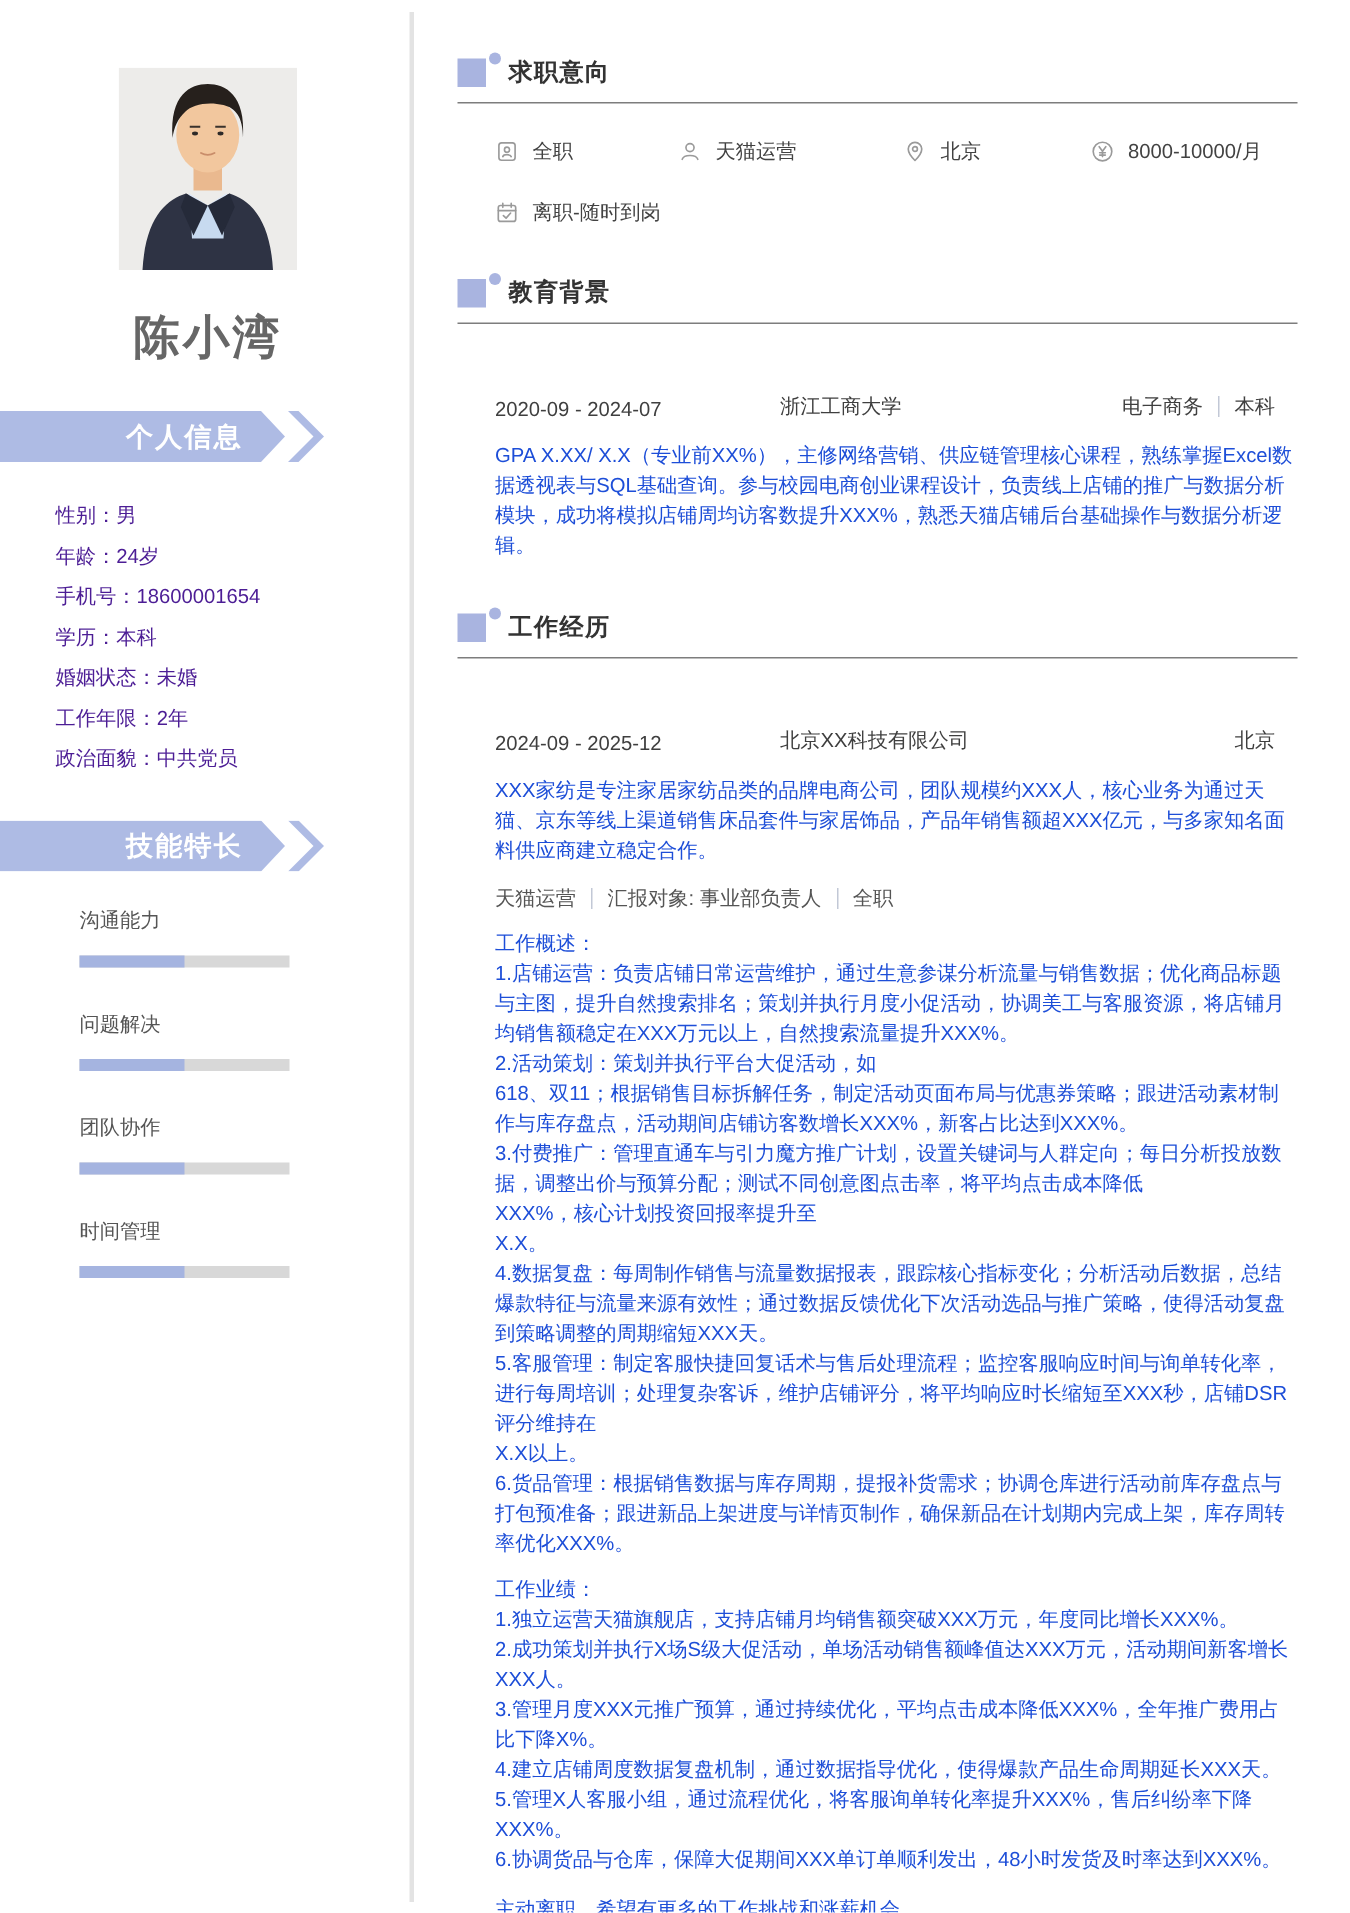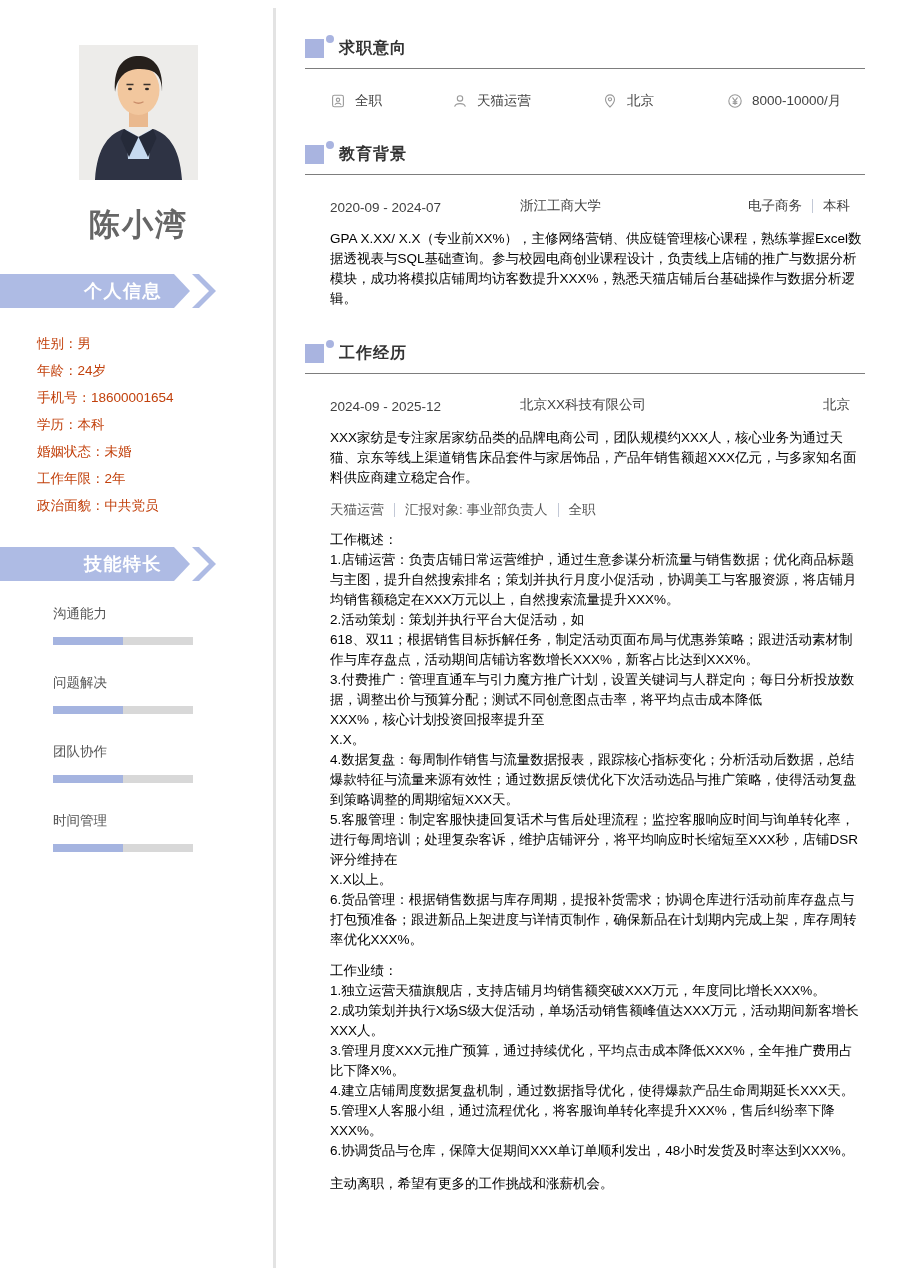--- a/index.html
+++ b/index.html
@@ -29,21 +29,21 @@
     display:flex; align-items:center; justify-content:center;
     padding-left:56px; color:#fff; font-size:18px; font-weight:bold; letter-spacing:1.5px;
   }
   .banner .chev {
     position:absolute; left:192px; top:0; width:24px; height:100%;
     background:#aebbe4;
     clip-path:polygon(0 0, 7px 0, 24px 50%, 7px 100%, 0 100%, 17px 50%);
   }
 
   .info-list { margin:22px 0 0 37px; }
-  .info-line { font-size:13.5px; color:#c2410c; line-height:27px; }
+  .info-line { font-size:13.5px; color:#4c1d95; line-height:27px; }
 
   .skills { margin:24px 0 0 53px; }
   .skill { margin-bottom:29px; }
   .skill-name { font-size:13.5px; color:#555; margin-bottom:14px; }
   .bar { width:140px; height:8px; background:#d8d8d8; }
   .bar-fill { height:100%; background:#a5b4e0; }
 
   
   .main { flex:1; padding:38px 35px 0 28px; }
 
@@ -60,25 +60,25 @@
   .intent-row { display:flex; align-items:center; margin-top:23px; font-size:13.5px; color:#424242; }
   .intent-item { display:flex; align-items:center; }
   .intent-item.w1 { width:122px; } .intent-item.w2 { width:150px; } .intent-item.w3 { width:125px; }
   .intent-item svg { width:16px; height:16px; margin-right:9px; stroke:#9a9a9a; fill:none;
                      stroke-width:1.1; stroke-linecap:round; stroke-linejoin:round; flex:0 0 16px; }
 
   .entry-row { display:flex; align-items:flex-end; margin-top:22px;
                font-size:13.5px; color:#3f3f3f; padding-right:15px; }
   .e-left { width:190px; }
   .e-mid { flex:1; }
-  .e-right { text-align:right; display:flex; align-items:center; justify-content:flex-end; }
+  .e-right { text-align:right; display:flex; align-items:center; justify-content:flex-end;margin-top:24px; }
 
   .vsep { display:inline-block; width:1px; height:14px; background:#c2c8d6; margin:0 10px; }
 
-  .para { margin-top:14px; font-size:13.5px; color:#000000; line-height:20px;
+  .para { margin-top:14px; font-size:13.5px; color:#1d4ed8; line-height:20px;
           white-space:pre-line; }
   .meta-row { display:flex; align-items:center; margin-top:13px; font-size:13.5px; color:#555; }
   .block { margin-top:11px; }
   .leave { margin-top:13px; }
 </style>
 </head>
 <body>
 
 <div class="page">
 
@@ -186,20 +186,30 @@
               <circle cx="8" cy="6.3" r="1.6"></circle>
             </svg>
             <span>北京</span>
           </div>
           <div class="intent-item">
             <svg viewBox="0 0 16 16">
               <circle cx="8" cy="8" r="6.2"></circle>
               <path d="M5.8 4.8 L8 7.8 L10.2 4.8 M8 7.8 V11.4 M6.1 8.8 H9.9 M6.1 10.4 H9.9"></path>
             </svg>
             <span>8000-10000/月</span>
+          </div>
+        </div>
+        <div class="intent-row">
+          <div class="intent-item">
+            <svg viewBox="0 0 16 16">
+              <rect x="2.2" y="3" width="11.6" height="10.6" rx="1.5"></rect>
+              <path d="M5.2 1.6v2.6 M10.8 1.6v2.6 M2.2 6.4h11.6"></path>
+              <path d="M5.6 9.7l1.8 1.7 3-3.4"></path>
+            </svg>
+            <span>离职-随时到岗</span>
           </div>
         </div>
       </div>
     </section>
 
     <section class="section">
       <div class="section-header">
         <span class="sq-icon">
             <span class="sq-dot"></span>
           </span>

